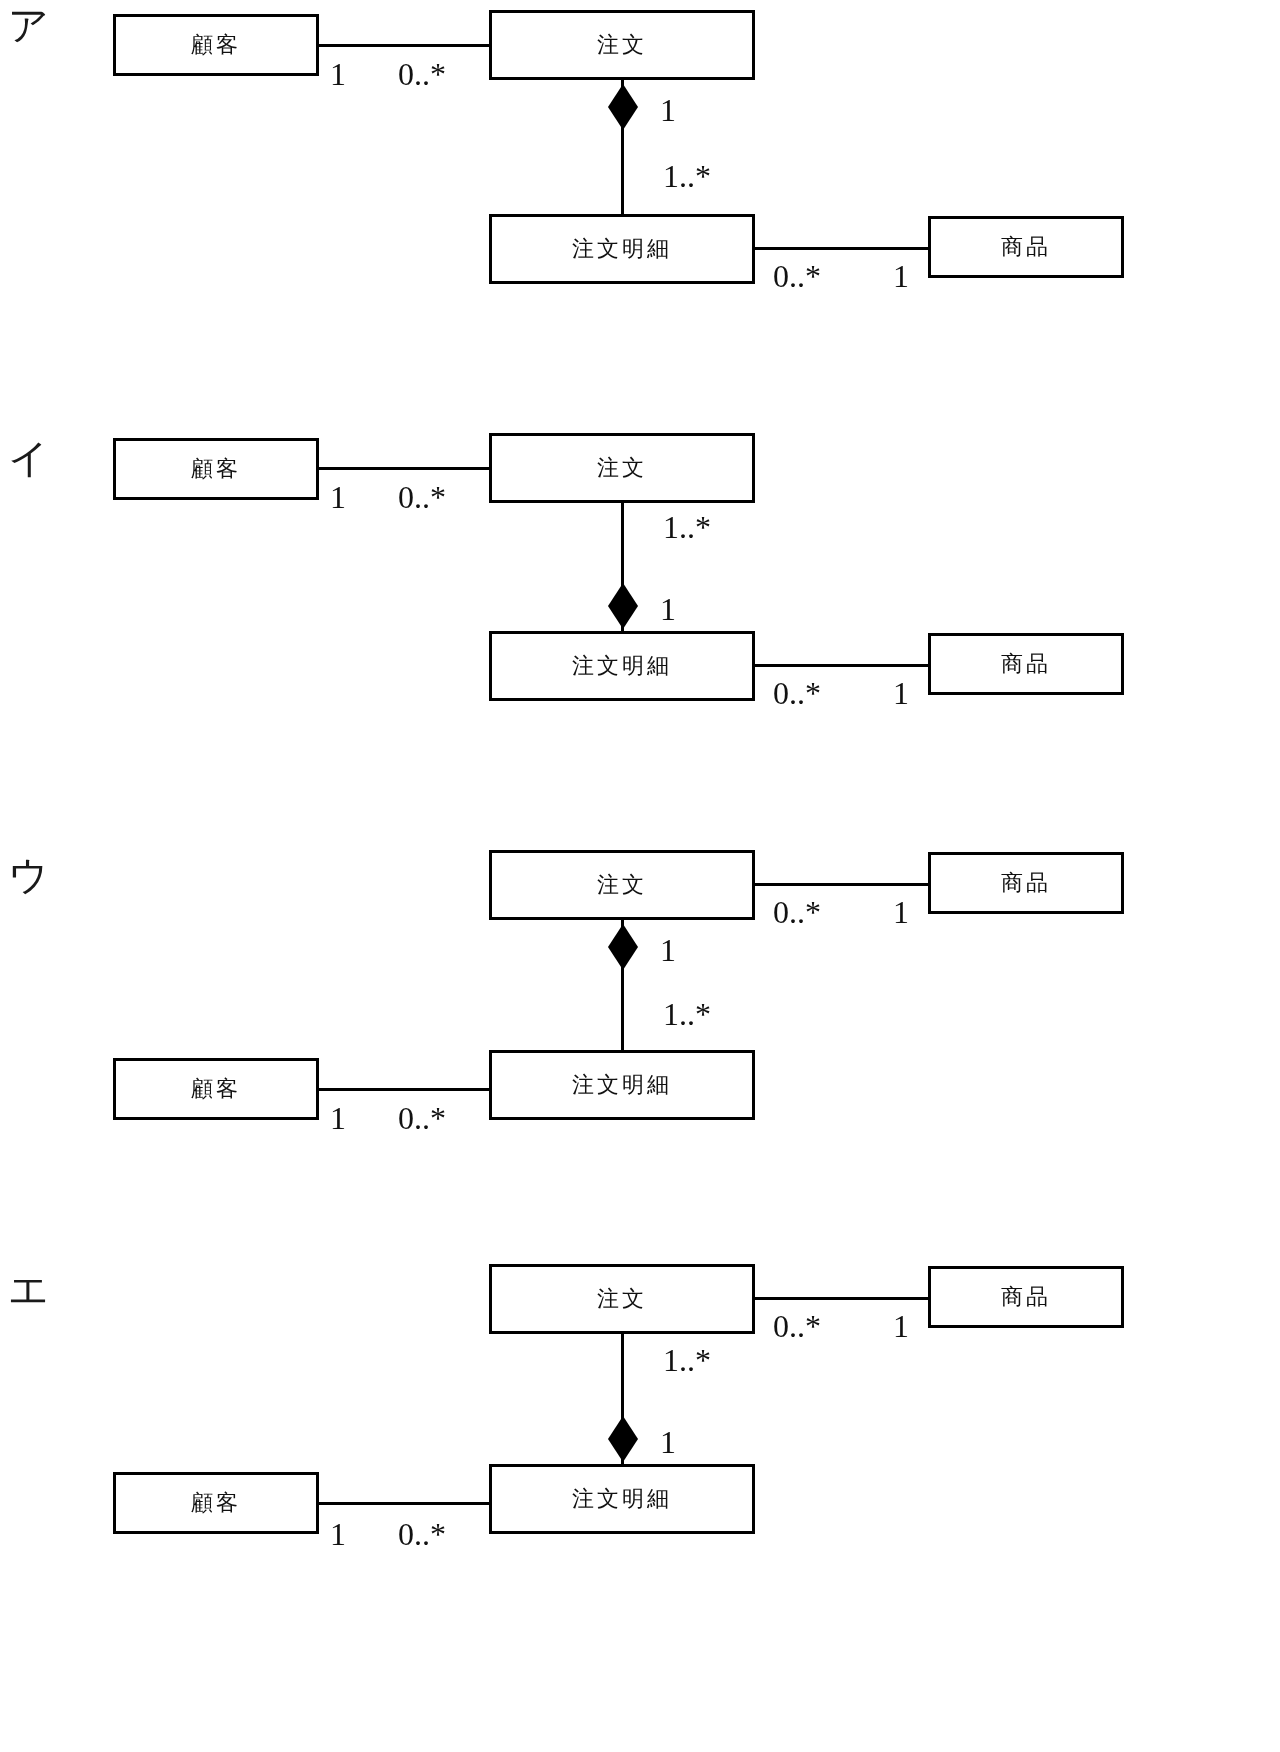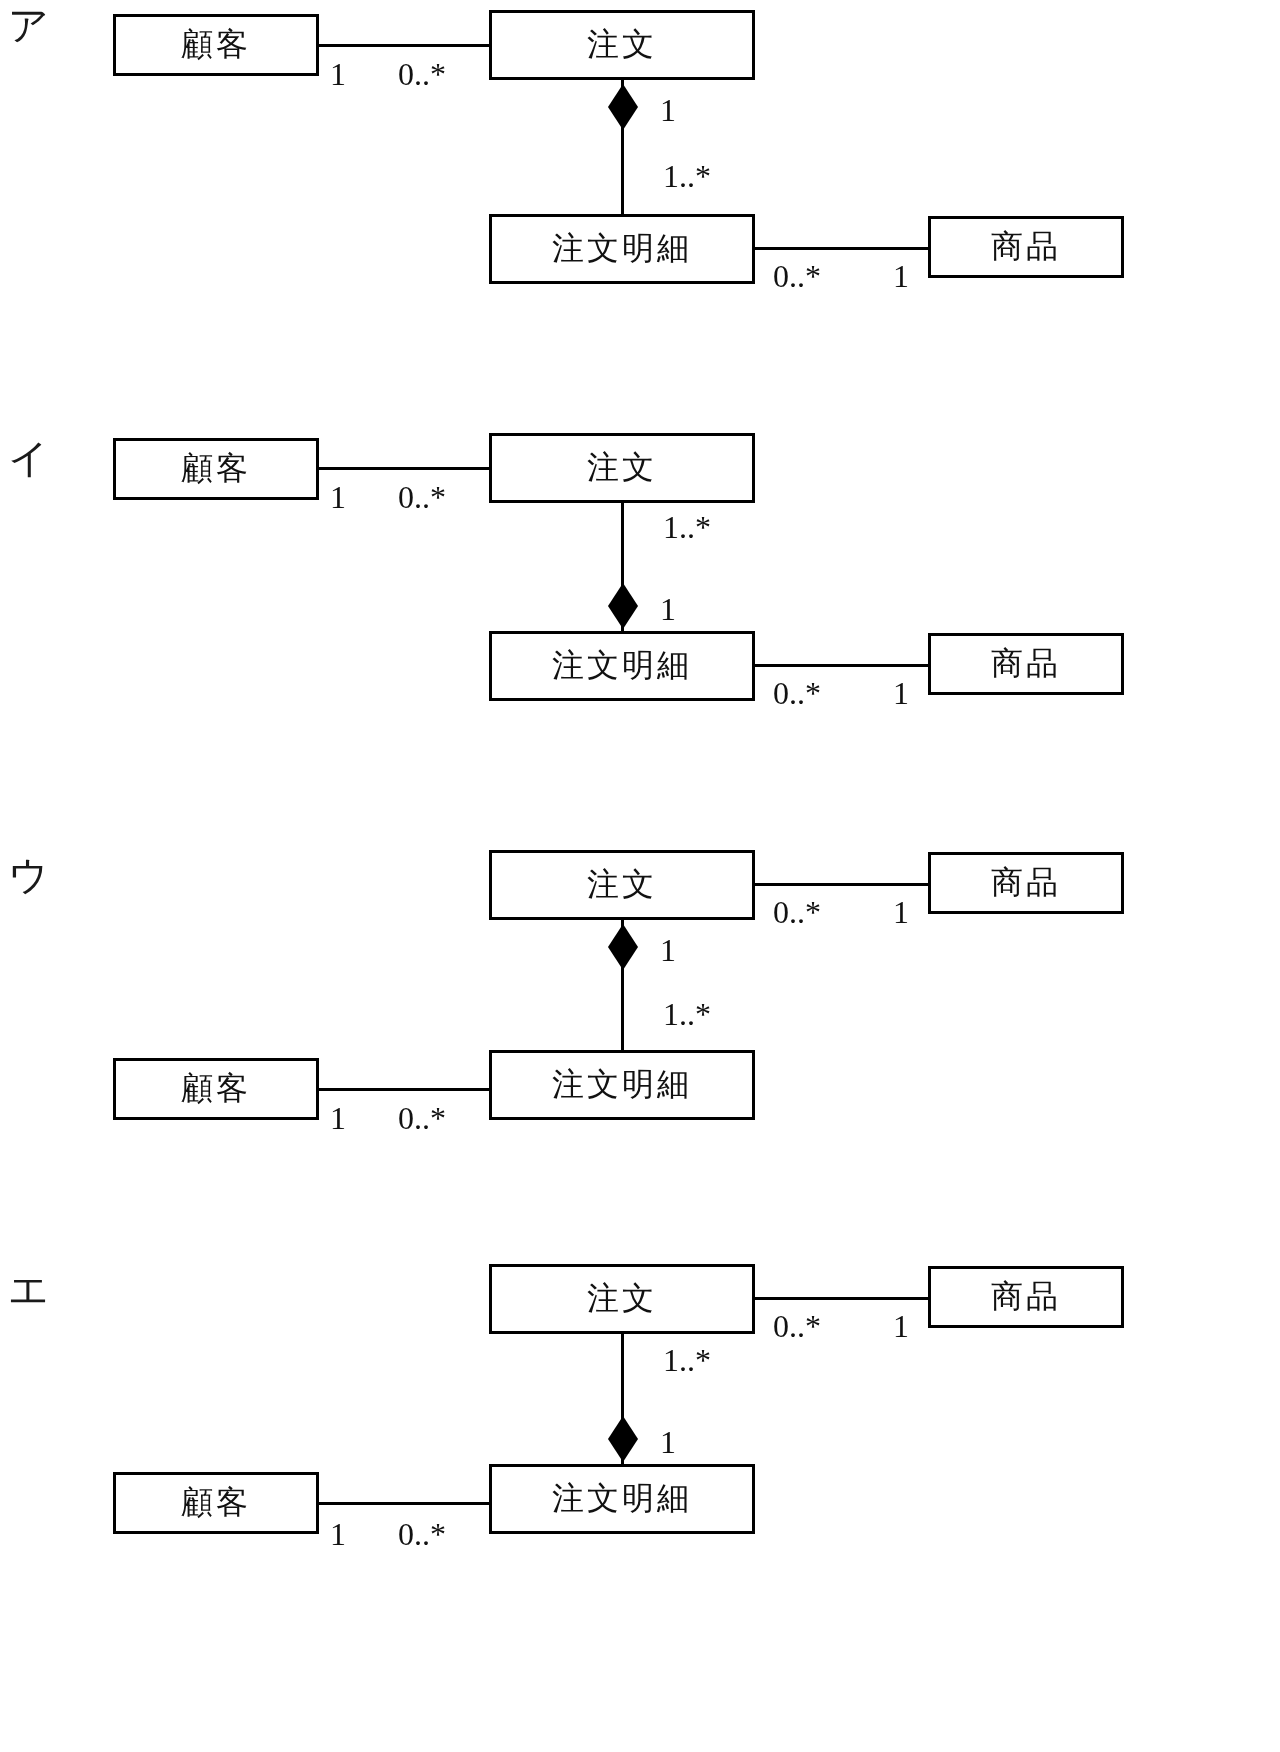--- a/index.html
+++ b/index.html
@@ -22,21 +22,21 @@
     line-height: 1;
     color: #1a1a1a;
   }
   .cls {
     position: absolute;
     border: 3px solid #000000;
     background: #ffffff;
     display: flex;
     align-items: center;
     justify-content: center;
-    font-size: 32px;
+    font-size: 22px;
     letter-spacing: 3px;
     color: #111111;
   }
   .hline { position: absolute; height: 3px; background: #000000; }
   .vline { position: absolute; width: 3px; background: #000000; }
   .mult {
     position: absolute;
     font-size: 32px;
     line-height: 1;
     color: #111111;

